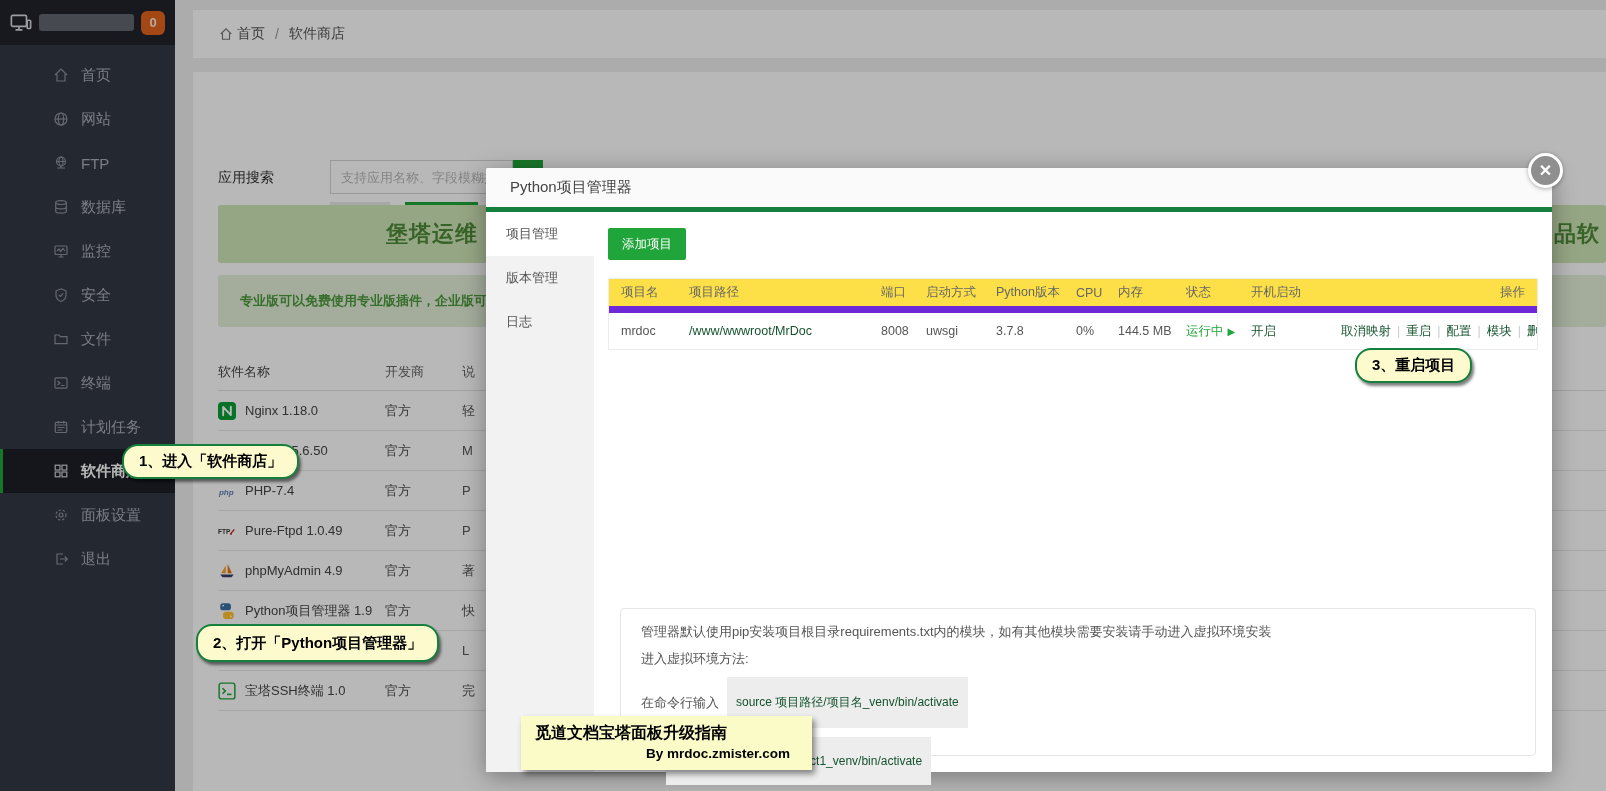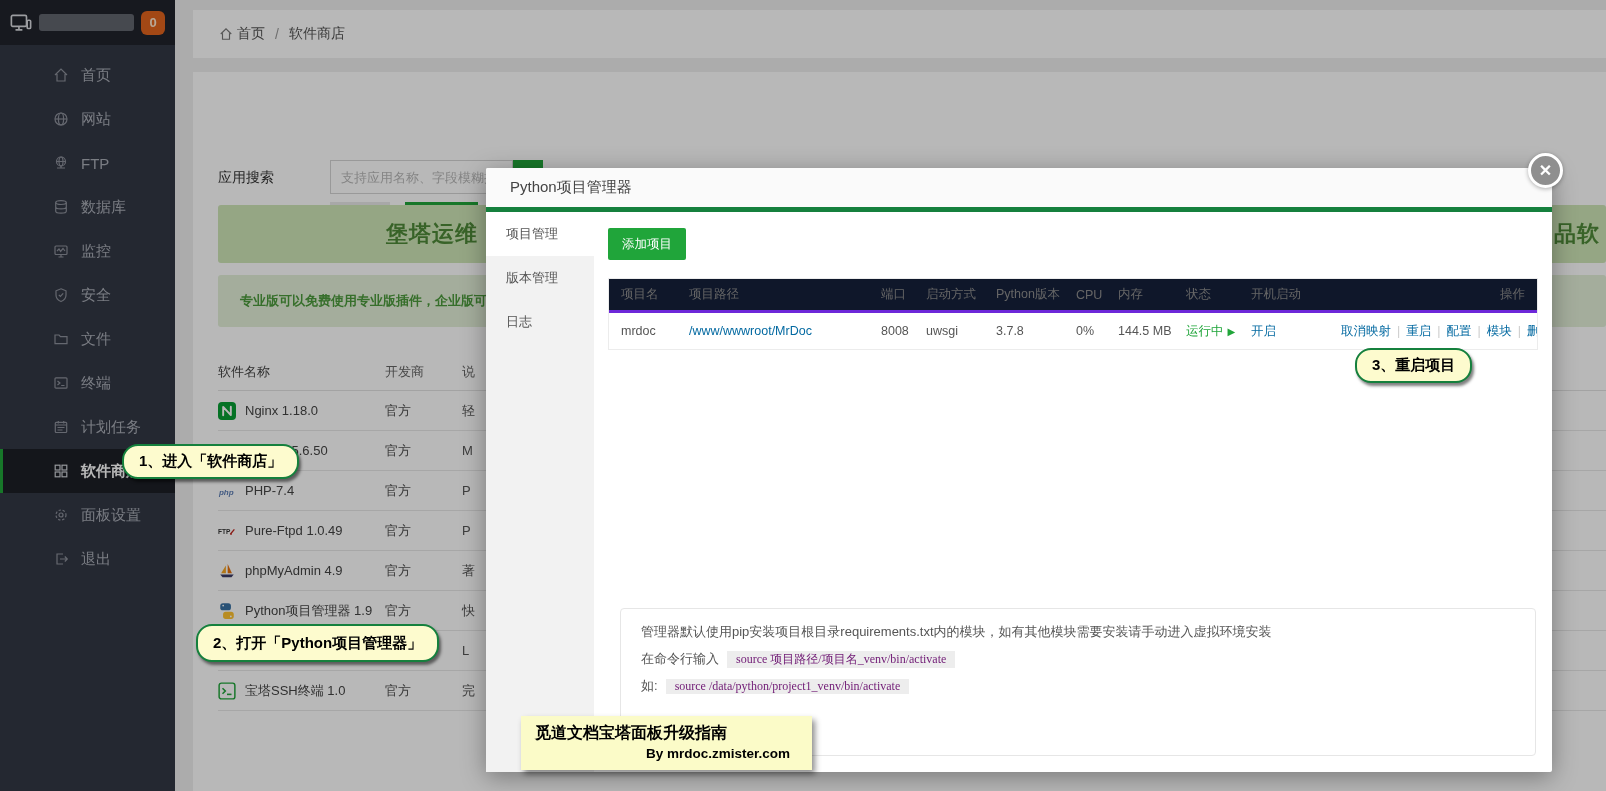--- a/index.html
+++ b/index.html
@@ -60,35 +60,35 @@
            border-radius:2px; box-shadow:0 5px 25px rgba(0,0,0,0.35); }
   .modal-title { height:44px; border-bottom:5px solid #15803d; display:flex; align-items:center;
                  padding-left:24px; font-size:15px; color:#444; background:#fafafa; border-radius:2px 2px 0 0; }
   .modal-nav { position:absolute; left:0; top:44px; bottom:0; width:108px; background:#f2f2f2; }
   .mnav-item { height:44px; display:flex; align-items:center; padding-left:20px; font-size:13px; color:#555; cursor:pointer; }
   .mnav-item.active { background:#fff; }
   .add-btn { position:absolute; left:122px; top:60px; height:32px; padding:0 14px; background:#20a53a; color:#fff;
              border:none; border-radius:2px; font-size:12.5px; cursor:pointer; }
   .p-table { position:absolute; left:122px; top:110px; right:14px; font-size:12.5px; color:#555;
              border:1px solid #ececec; }
-  .pt-head { display:flex; height:34px; align-items:center; background:#0f172a; border-bottom:3px solid #6d28d9; color:#666; }
+  .pt-head { display:flex; height:34px; align-items:center; background:#fde047; border-bottom:7px solid #6d28d9; color:#666; }
   .pt-row  { display:flex; height:36px; align-items:center; background:#fff; }
   .mcell { padding-left:12px; white-space:nowrap; overflow:hidden; }
   .mc0{width:68px}.mc1{width:192px}.mc2{width:45px}.mc3{width:70px}.mc4{width:80px}
   .mc5{width:42px}.mc6{width:68px}.mc7{width:65px}.mc8{width:90px}
   .mc9{flex:1; text-align:right; padding-right:12px;}
-  .green-link { color:#0369a1; text-decoration:none; cursor:pointer; }
+  .green-link { color:#14532d; text-decoration:none; cursor:pointer; }
   .status-run { color:#20a53a; }
   .play-ic { color:#20a53a; font-size:10px; margin-left:4px; }
   .act-sep { color:#ccc; margin:0 6px; }
   .info-box { position:absolute; left:134px; top:440px; right:16px; height:148px; border:1px solid #e6e6e6;
               border-radius:4px; padding:14px 20px; font-size:13px; color:#555; }
   .info-line { margin-bottom:9px; display:flex; align-items:center; gap:8px; }
-  .code-chip { background:#ededed; color:#701a75; padding:0 9px; font-size:12px;
-               font-family:Liberation Serif, serif; }
+  .code-chip { background:#ededed; color:#14532d; padding:17px 9px; font-size:12px;
+               font-family:Liberation Sans, sans-serif; }
   .modal-close { position:absolute; left:1528px; top:153px; width:35px; height:35px; border-radius:50%;
                  background:#8f8f8f; border:3px solid #fff; color:#fff; z-index:21; cursor:pointer;
                  display:flex; align-items:center; justify-content:center; font-size:16px; font-weight:bold;
                  box-shadow:0 1px 4px rgba(0,0,0,0.3); }
   
   .callout { position:absolute; z-index:30; background:#fdfbce; border:2px solid #15803d; border-radius:16px;
              box-shadow:2px 3px 3px rgba(0,0,0,0.5); display:flex; align-items:center; padding:0 15px;
              color:#000; font-weight:bold; font-size:15px; white-space:nowrap; }
   .callout-1 { left:122px; top:444px; height:35px; }
   .callout-2 { left:196px; top:624px; height:38px; }
@@ -418,20 +418,21 @@
         <span class="mcell mc7">
           <span class="status-run">运行中</span><span class="play-ic">▶</span>
         </span>
         <span class="mcell mc8"><a class="green-link">开启</a></span>
         <span class="mcell mc9" id="row-actions"><a class="green-link">取消映射</a><span class="act-sep">|</span><a class="green-link">重启</a><span class="act-sep">|</span><a class="green-link">配置</a><span class="act-sep">|</span><a class="green-link">模块</a><span class="act-sep">|</span><a class="green-link">删除</a></span>
       </div>
     </div>
 
     <div class="info-box">
       <div class="info-line">管理器默认使用pip安装项目根目录requirements.txt内的模块，如有其他模块需要安装请手动进入虚拟环境安装</div>
+      <div class="info-line">进入虚拟环境方法:</div>
       <div class="info-line">
         <span>在命令行输入</span>
         <span class="code-chip">source 项目路径/项目名_venv/bin/activate</span>
       </div>
       <div class="info-line">
         <span>如:</span>
         <span class="code-chip">source /data/python/project1_venv/bin/activate</span>
       </div>
     </div>
   </div>

